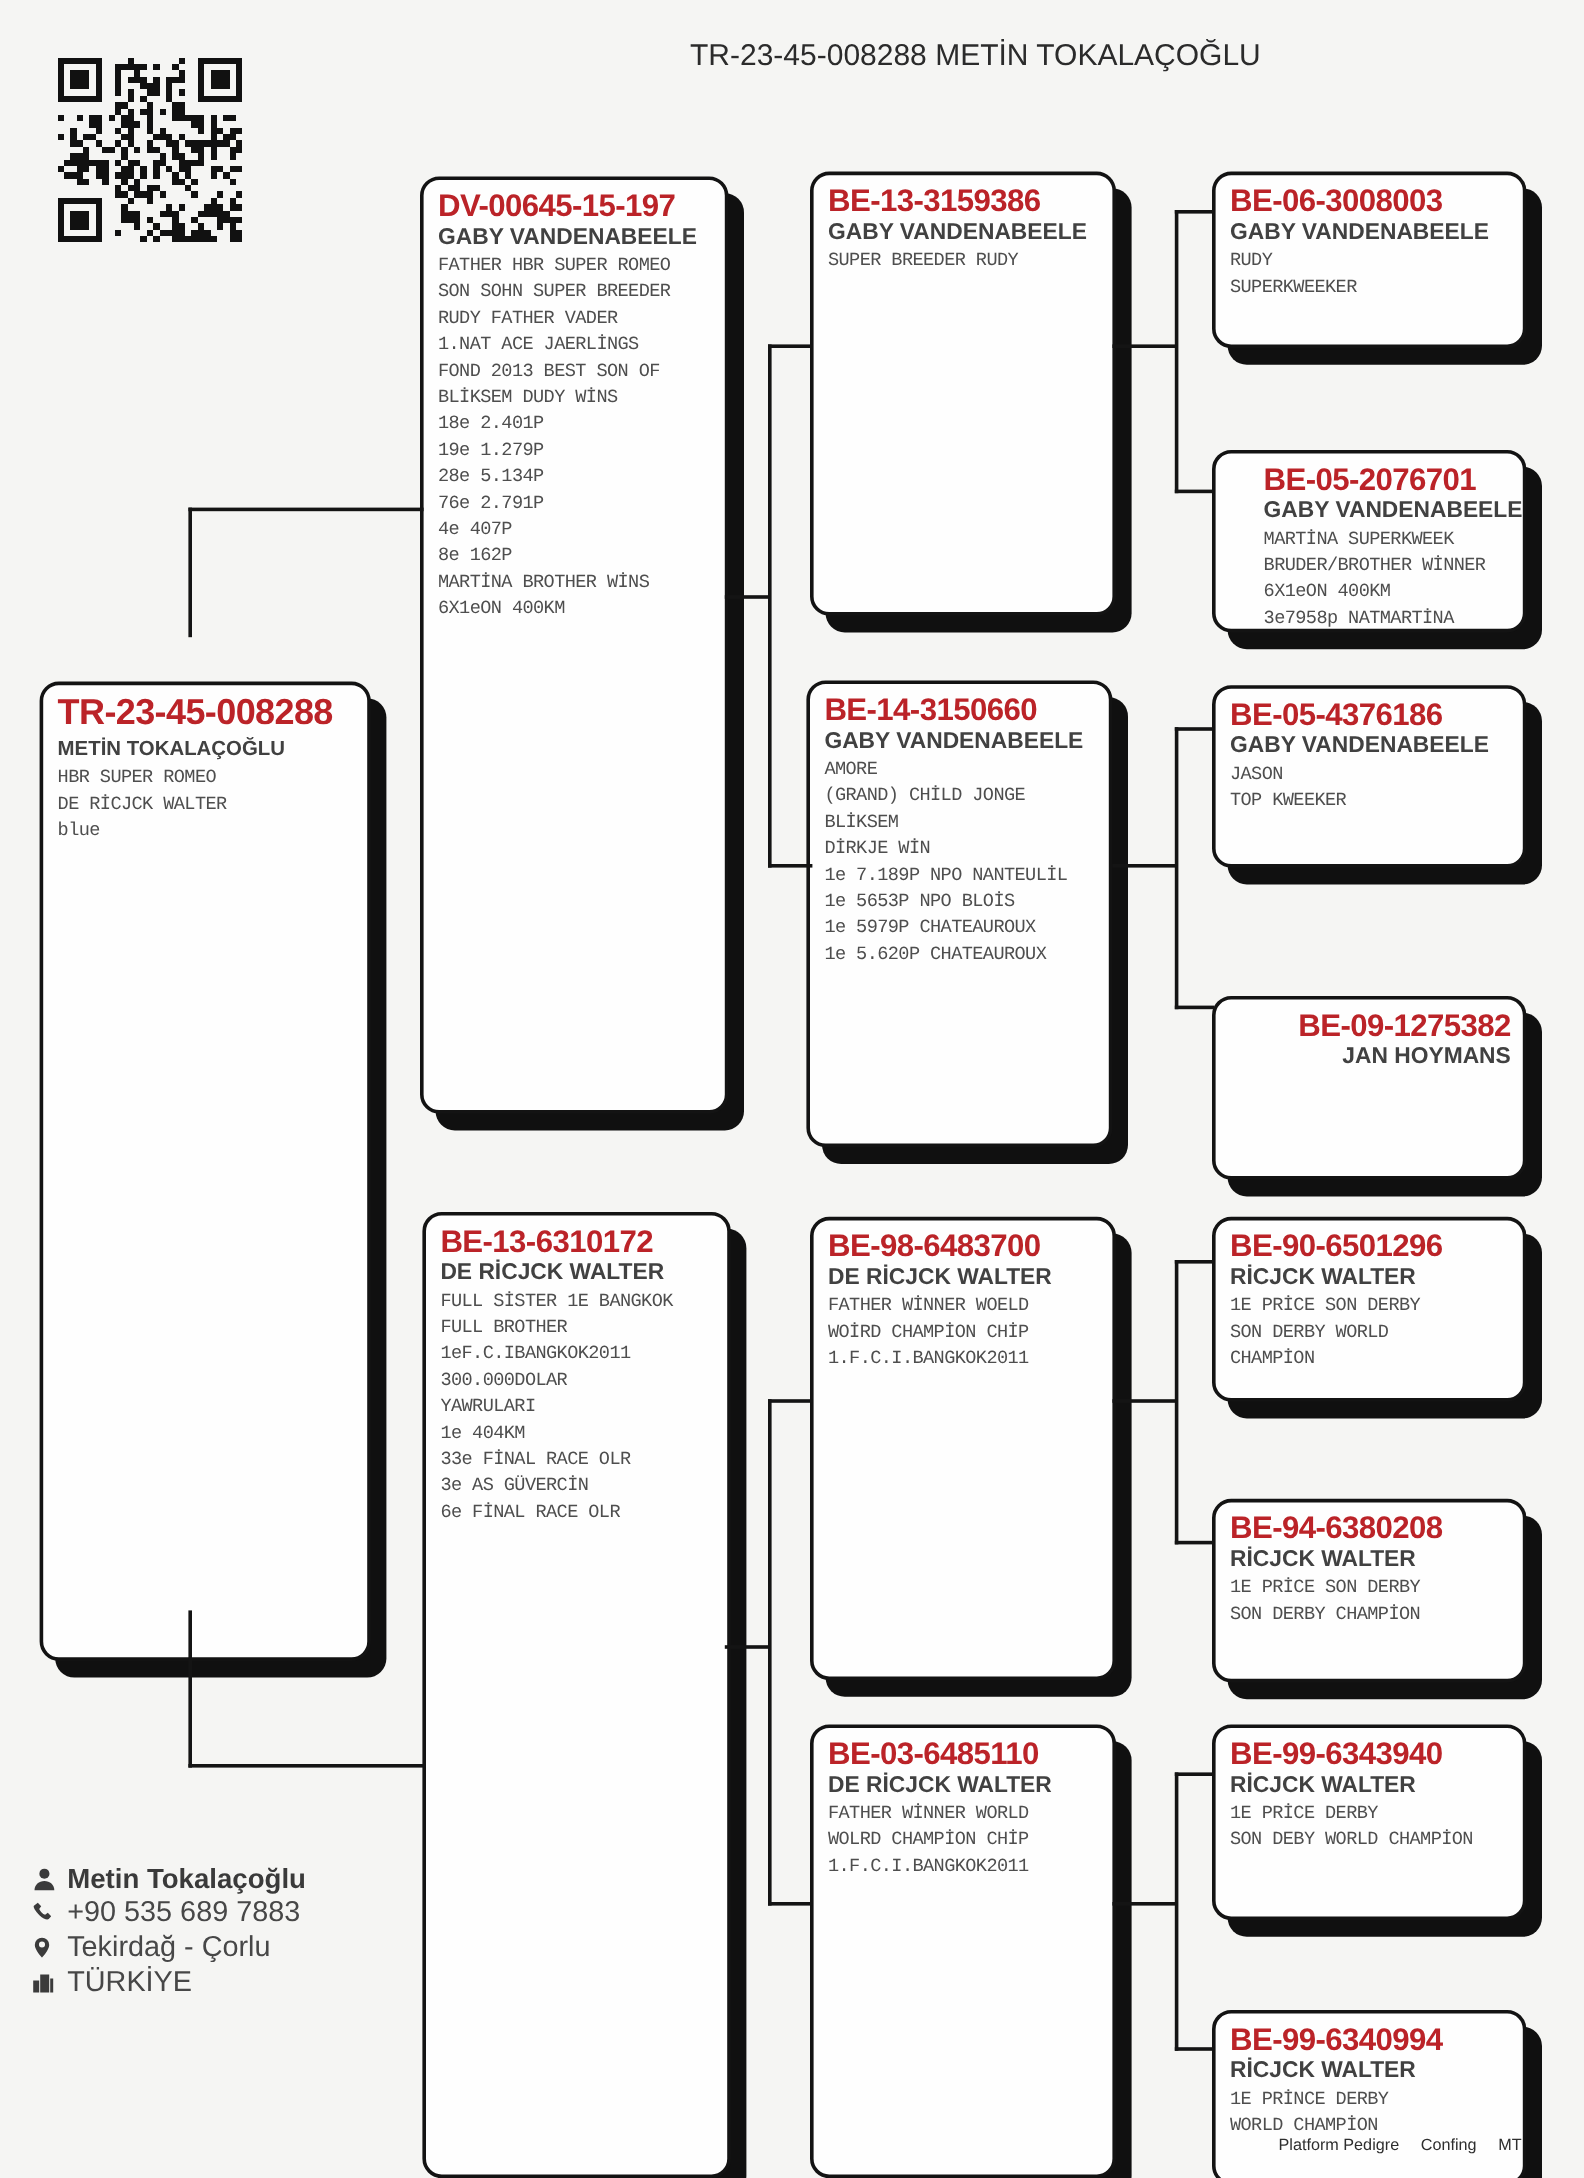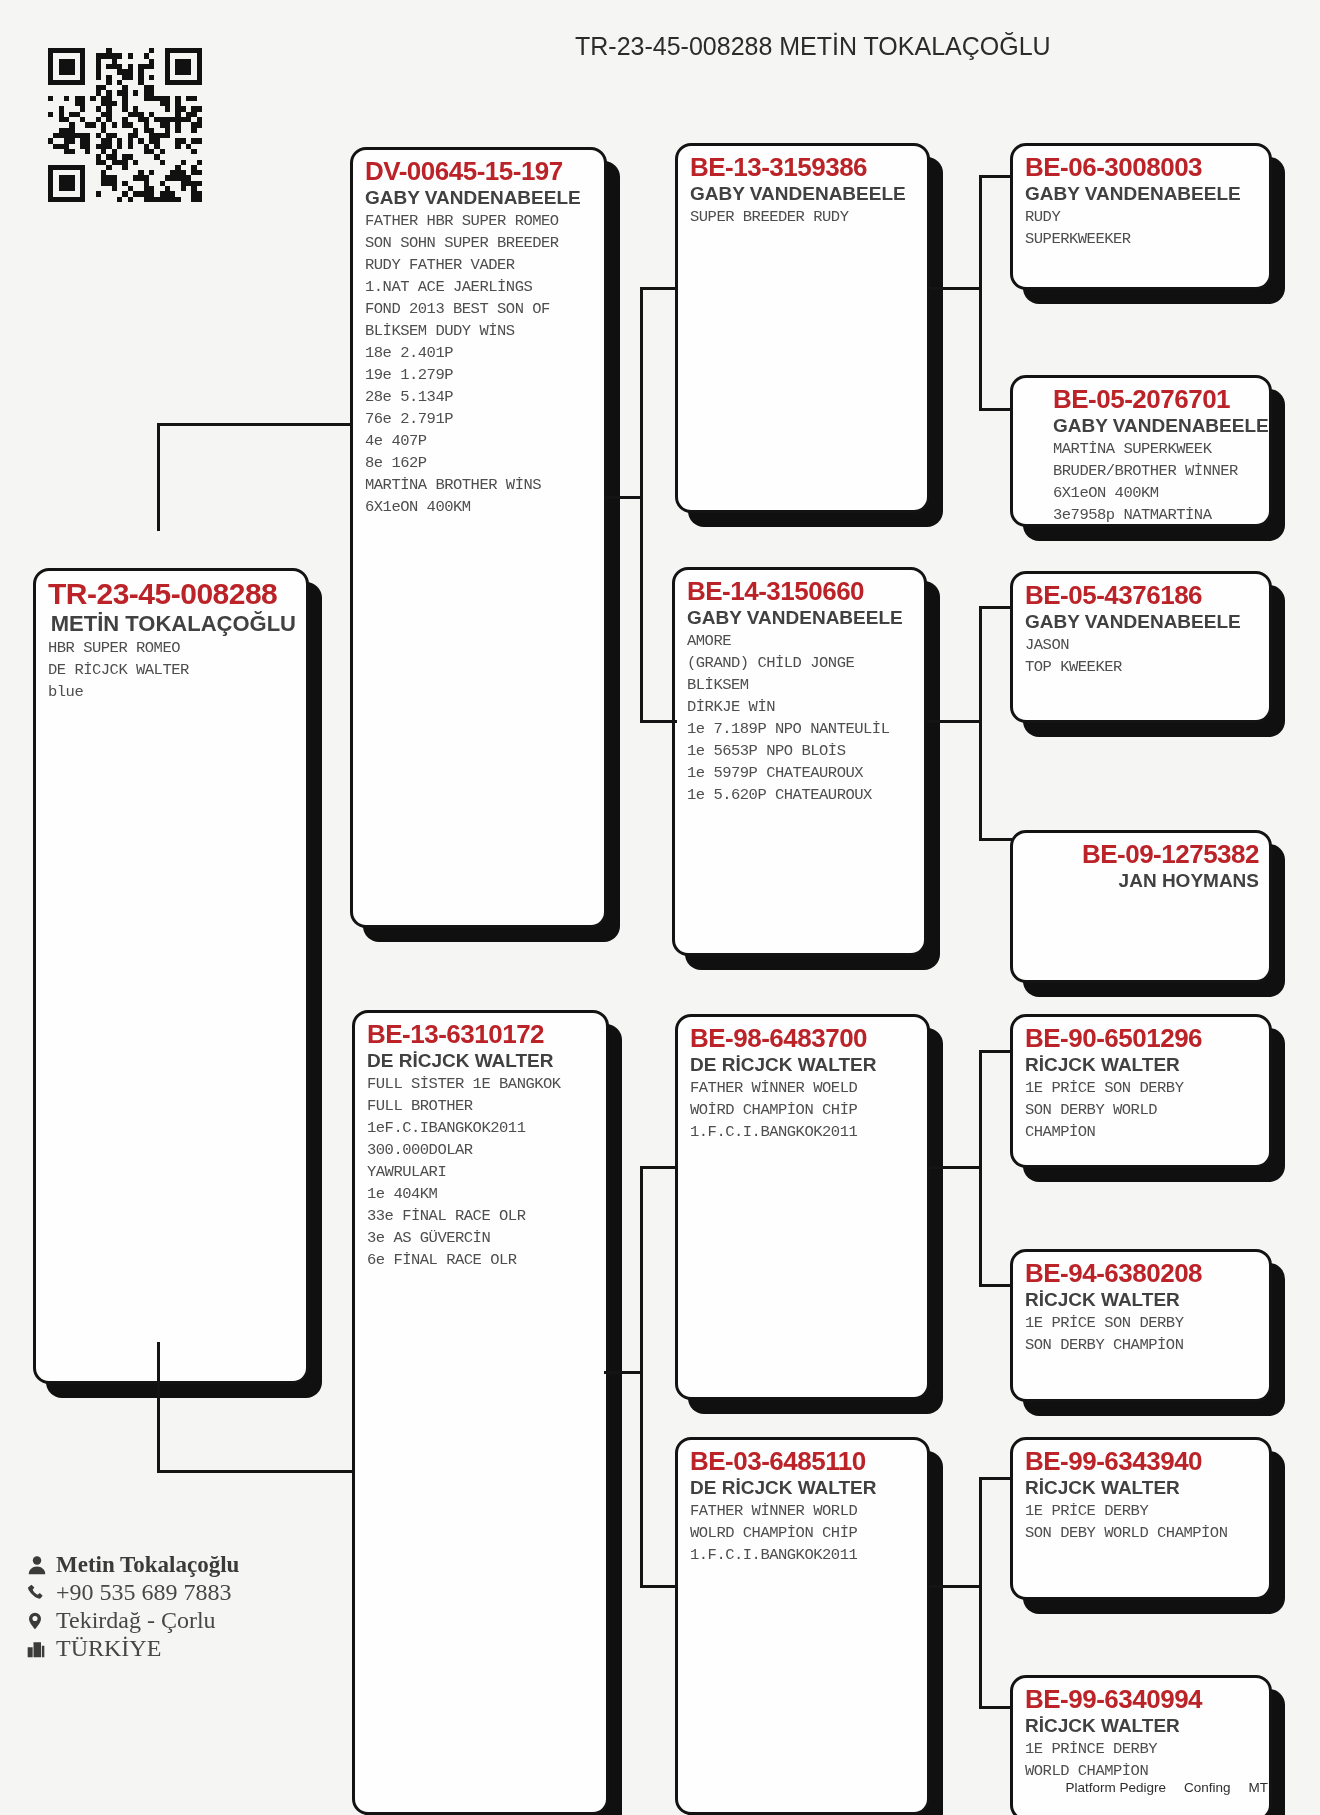--- a/index.html
+++ b/index.html
@@ -8,23 +8,23 @@
   .hdr-title{position:absolute;left:327px;top:22px;font-size:34px;font-weight:bold;color:#161616;letter-spacing:-0.5px;}
   .hdr-sub{position:absolute;left:575px;top:32px;font-size:25px;color:#2b2b2b;}
   .qr{position:absolute;left:48px;top:48px;width:154px;height:154px;}
   .pbox{position:absolute;background:#fefefe;border:3px solid #131313;border-radius:16px;
         box-shadow:13px 14px 0 0 #101010;box-sizing:border-box;padding:6px 10px 0 12px;overflow:hidden;margin-top:40px;}
   .ring{font-size:26px;line-height:30px;font-weight:bold;color:#bb2328;letter-spacing:-0.5px;white-space:nowrap;}
   .pname{font-size:19px;line-height:24px;font-weight:bold;color:#414141;white-space:nowrap;}
   .pline{font-family:"Liberation Mono","DejaVu Sans Mono",monospace;font-size:15.5px;line-height:22px;
          font-weight:normal;color:#4e4e4e;white-space:nowrap;letter-spacing:-0.5px;}
   .subject .ring{font-size:30px;line-height:34px;}
-  .subject .pname{font-size:22px;line-height:26px;text-align:right;}
+  .subject .pname{font-size:17px;line-height:26px;}
   .seg{position:absolute;background:#141414;}
-  .contact{position:absolute;left:26px;top:1552px;font-family:Liberation Serif, serif;}
+  .contact{position:absolute;left:26px;top:1552px;}
   .crow{display:flex;align-items:center;margin-bottom:1px;}
   .cicon{width:30px;height:22px;flex:0 0 30px;display:flex;align-items:center;justify-content:flex-start;}
   .cname{font-size:23px;font-weight:bold;color:#3a3a3a;}
   .ctext{font-size:24px;color:#474747;}
   .footer{position:absolute;right:52px;top:1780px;font-size:13.5px;color:#2e2e2e;}
   .footer span{margin-left:18px;}
 </style>
 </head>
 <body>
 

